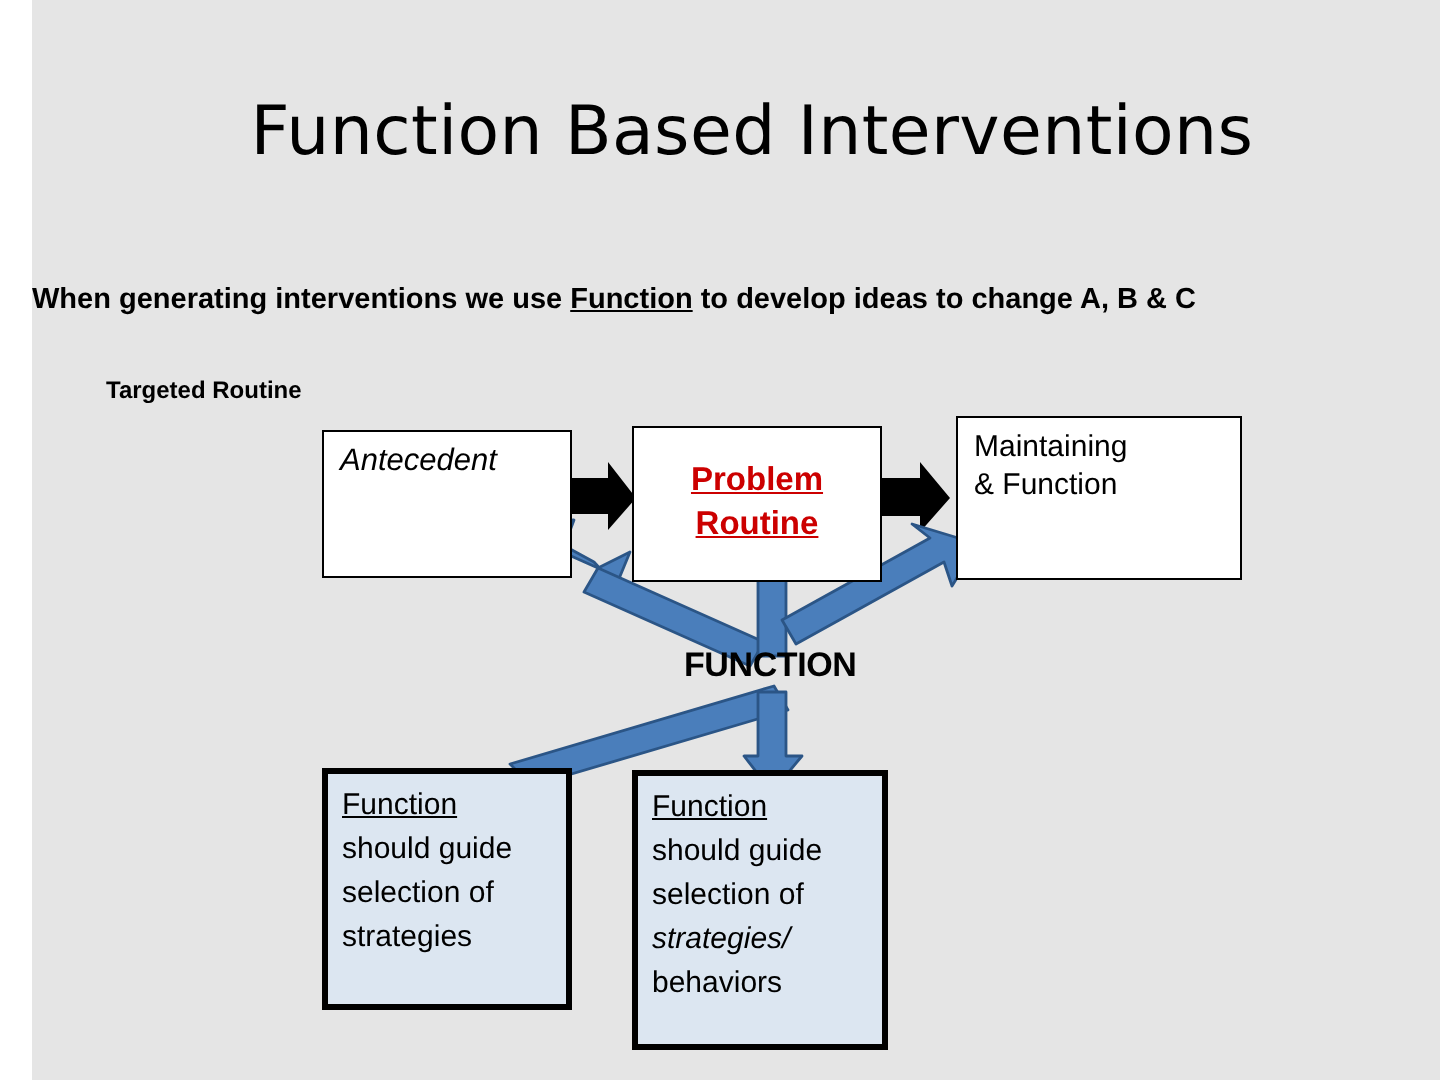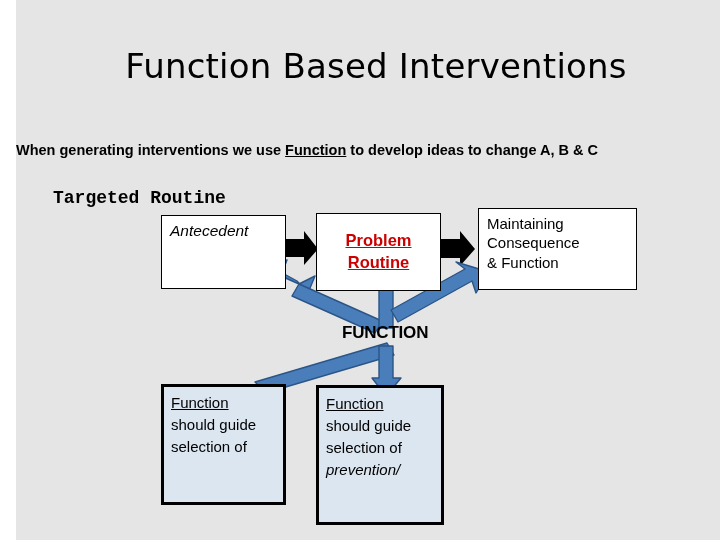--- a/index.html
+++ b/index.html
@@ -46,22 +46,22 @@
   }
   #subtitle .u {
     text-decoration: underline;
   }
 
   
   #targeted-routine {
     position: absolute;
     left: 37px;
     top: 188px;
-    font-family: Liberation Mono, monospace;
-    font-size: 18px;
+    font-family: Liberation Sans, sans-serif;
+    font-size: 12px;
     font-weight: bold;
     color: #000000;
     white-space: nowrap;
     text-align: center;
   }
 
   
   #arrow-layer {
     position: absolute;
     left: 0;
@@ -102,21 +102,21 @@
   #box-problem .pb-line {
     color: #cc0000;
     font-size: 16.5px;
     font-weight: bold;
     text-decoration: underline;
     line-height: 1.32;
   }
   #box-consequence {
     left: 462px;
     top: 208px;
-    width: 159px;
+    width: 143px;
     height: 82px;
     font-size: 15px;
     line-height: 1.29;
     padding: 5px 0 0 8px;
   }
   #box-consequence div {
     white-space: nowrap;
   }
 
   
@@ -194,32 +194,33 @@
     <span>Antecedent</span>
   </div>
 
   <div class="abc-box" id="box-problem">
     <div class="pb-line">Problem</div>
     <div class="pb-line">Routine</div>
   </div>
 
   <div class="abc-box" id="box-consequence">
     <div>Maintaining</div>
-    <div>Consequence</div>
     <div>&amp; Function</div>
   </div>
 
   <div id="function-label">FUNCTION</div>
 
   <div class="guide-box" id="box-prevention">
     <div class="ln u">Function</div>
     <div class="ln">should guide</div>
     <div class="ln">selection of</div>
+    <div class="ln">strategies</div>
   </div>
 
   <div class="guide-box" id="box-replacement">
     <div class="ln u">Function</div>
     <div class="ln">should guide</div>
     <div class="ln">selection of</div>
-    <div class="ln it">prevention/</div>
+    <div class="ln it">strategies/</div>
+    <div class="ln">behaviors</div>
   </div>
 
 </div>
 
 </body></html>

